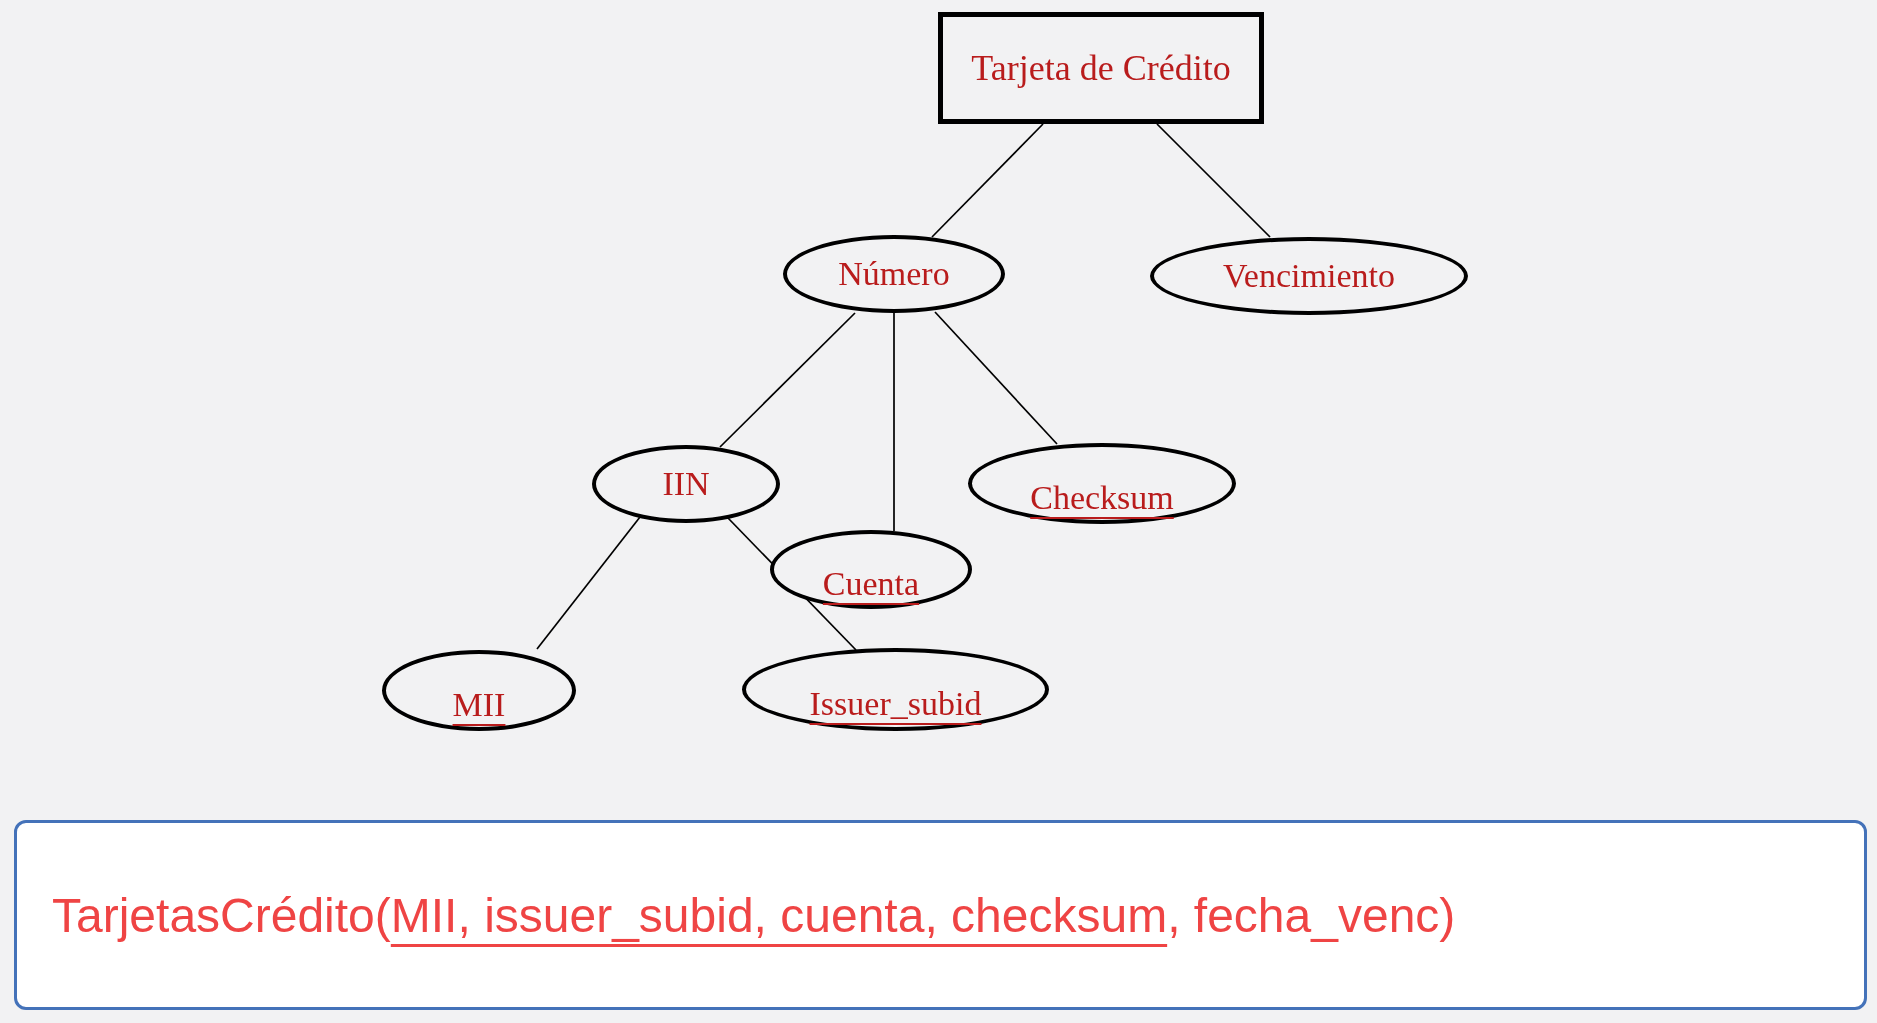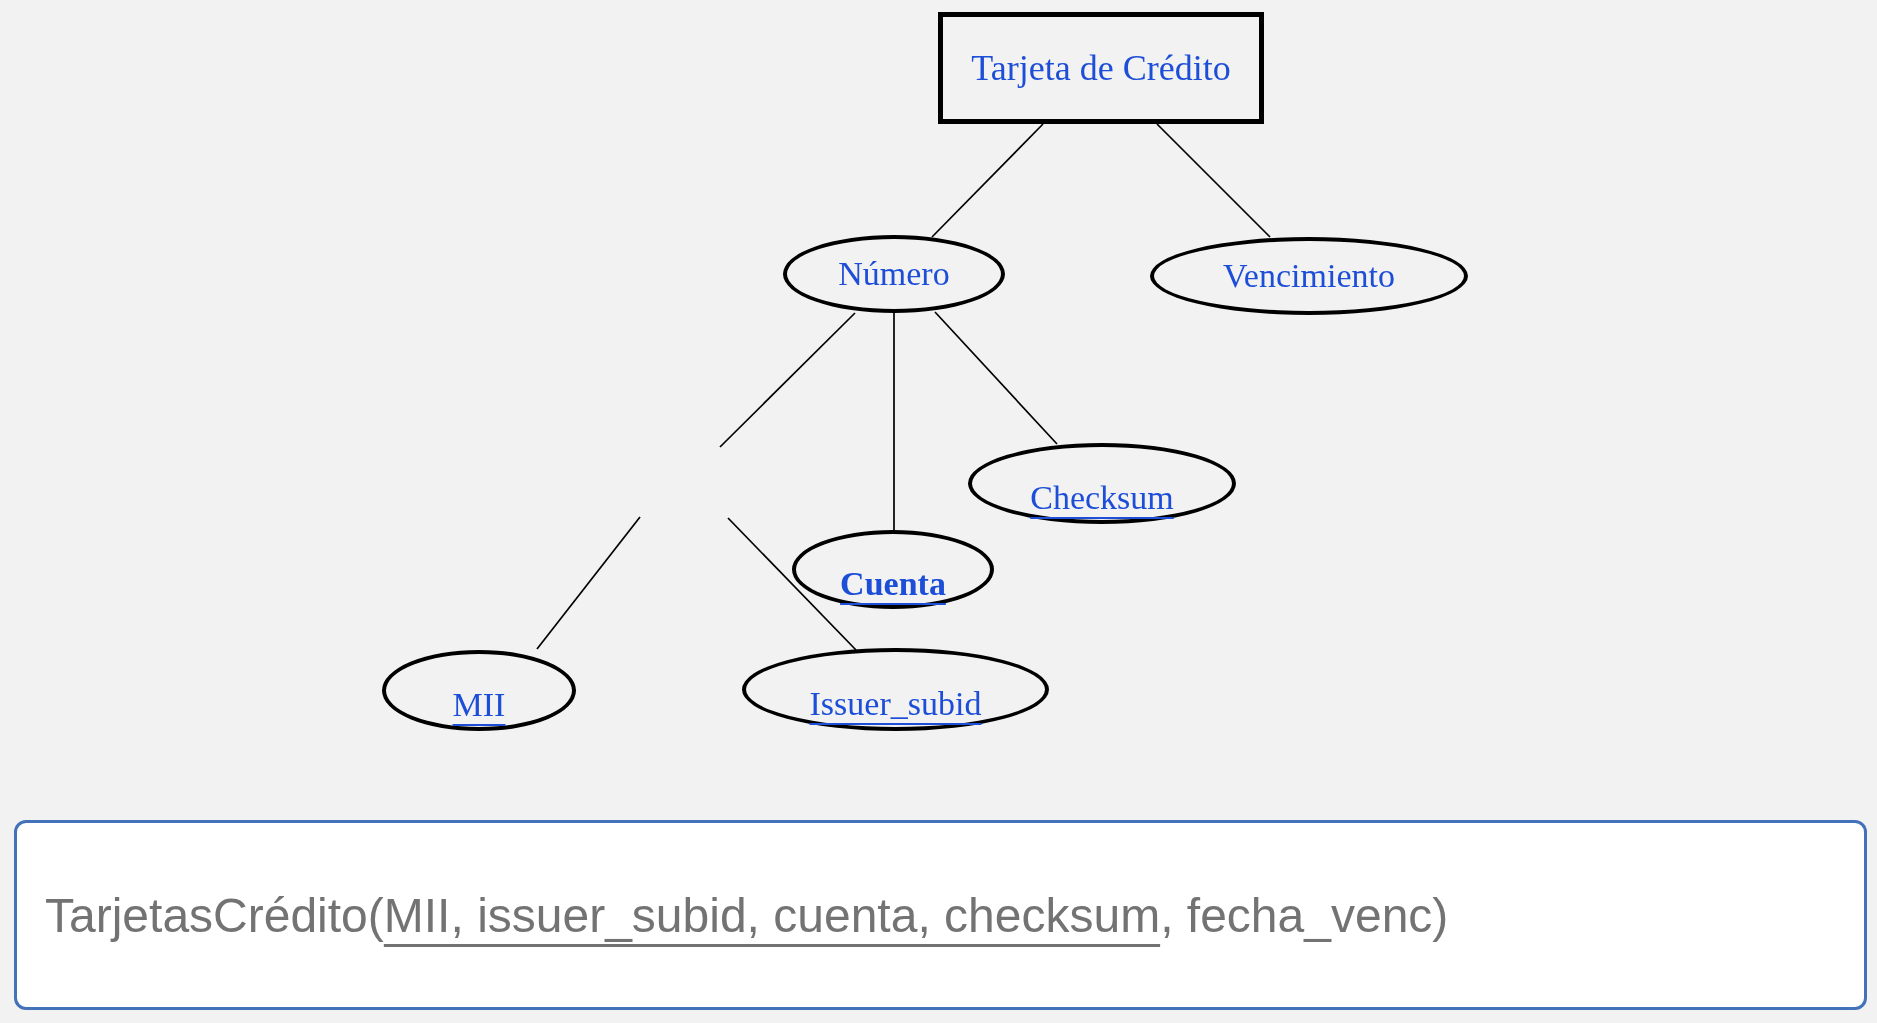--- a/index.html
+++ b/index.html
@@ -10,21 +10,21 @@
     overflow:hidden;
     font-family:"Liberation Serif","DejaVu Serif",serif;
   }
   .stage{position:absolute;inset:0;}
   svg.edges{position:absolute;left:0;top:0;z-index:1;}
   .node{
     position:absolute;
     z-index:2;
     display:flex;align-items:center;justify-content:center;
     background:#f2f2f3;
-    color:#1d4ed8;
+    color:#b91c1c;
     font-size:34px;
     text-align:center;
     box-sizing:border-box;
   }
   .node.rect{
     border:5px solid #000;
     font-size:36px;
   }
   .node.ellipse{
     border:4px solid #000;
@@ -43,22 +43,22 @@
     box-sizing:border-box;
     background:#ffffff;
     border:3px solid #4472b9;
     border-radius:12px;
     z-index:3;
     display:flex;align-items:center;
   }
   .schema-text{
     font-family:"Liberation Sans",sans-serif;
     font-size:48px;
-    color:#737373;
-    padding-left:28px;
+    color:#ef4444;
+    padding-left:35px;
     white-space:nowrap;
   }
   .schema-underline{
     text-decoration:underline;
     text-underline-offset:12px;
     text-decoration-thickness:3px;
   }
 </style>
 </head>
 <body>
@@ -82,26 +82,29 @@
   </div>
 
   <div class="node ellipse" style="left:783px;top:235px;width:222px;height:78px;">
     <span>Número</span>
   </div>
 
   <div class="node ellipse" style="left:1150px;top:237px;width:318px;height:78px;">
     <span>Vencimiento</span>
   </div>
 
+  <div class="node ellipse" style="left:592px;top:445px;width:188px;height:78px;">
+    <span>IIN</span>
+  </div>
 
   <div class="node ellipse" style="left:968px;top:443px;width:268px;height:81px;">
     <span class="key-label">Checksum</span>
   </div>
 
-  <div class="node ellipse" style="left:792px;top:530px;width:202px;height:79px;font-weight:bold;">
+  <div class="node ellipse" style="left:770px;top:530px;width:202px;height:79px;">
     <span class="key-label">Cuenta</span>
   </div>
 
   <div class="node ellipse" style="left:742px;top:648px;width:307px;height:83px;">
     <span class="key-label">Issuer_subid</span>
   </div>
 
   <div class="node ellipse" style="left:382px;top:650px;width:194px;height:81px;">
     <span class="key-label">MII</span>
   </div>

